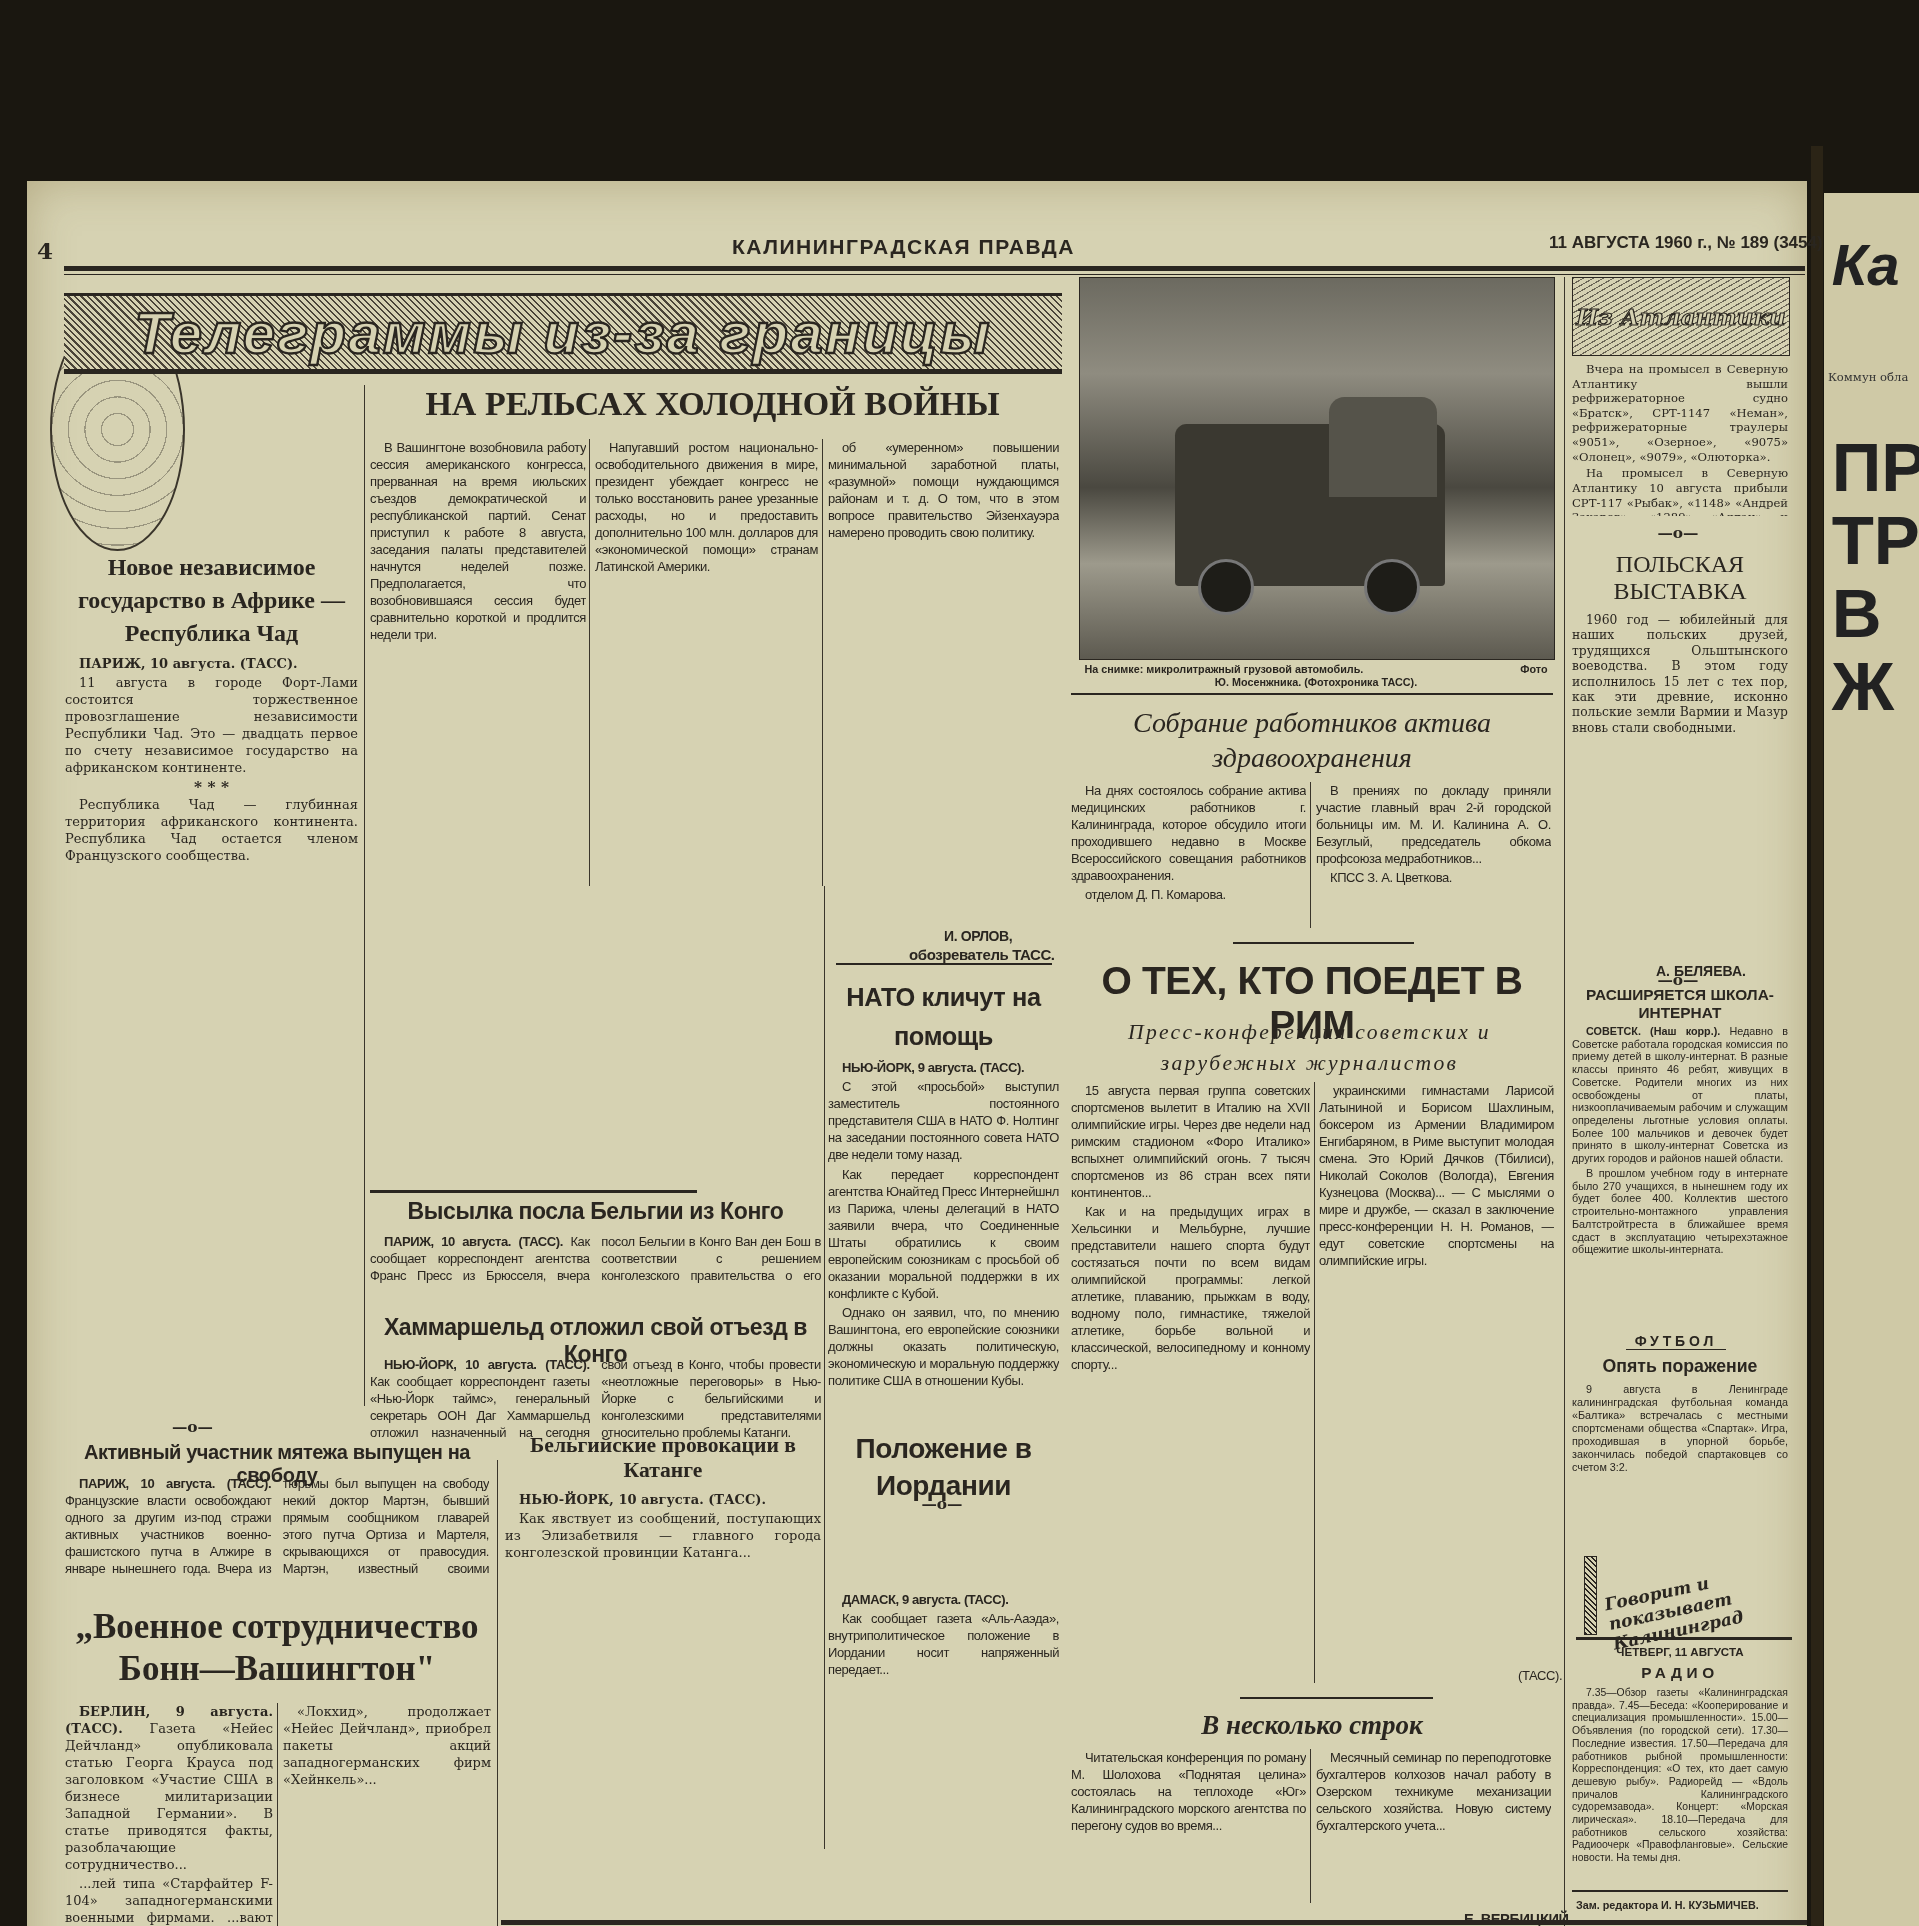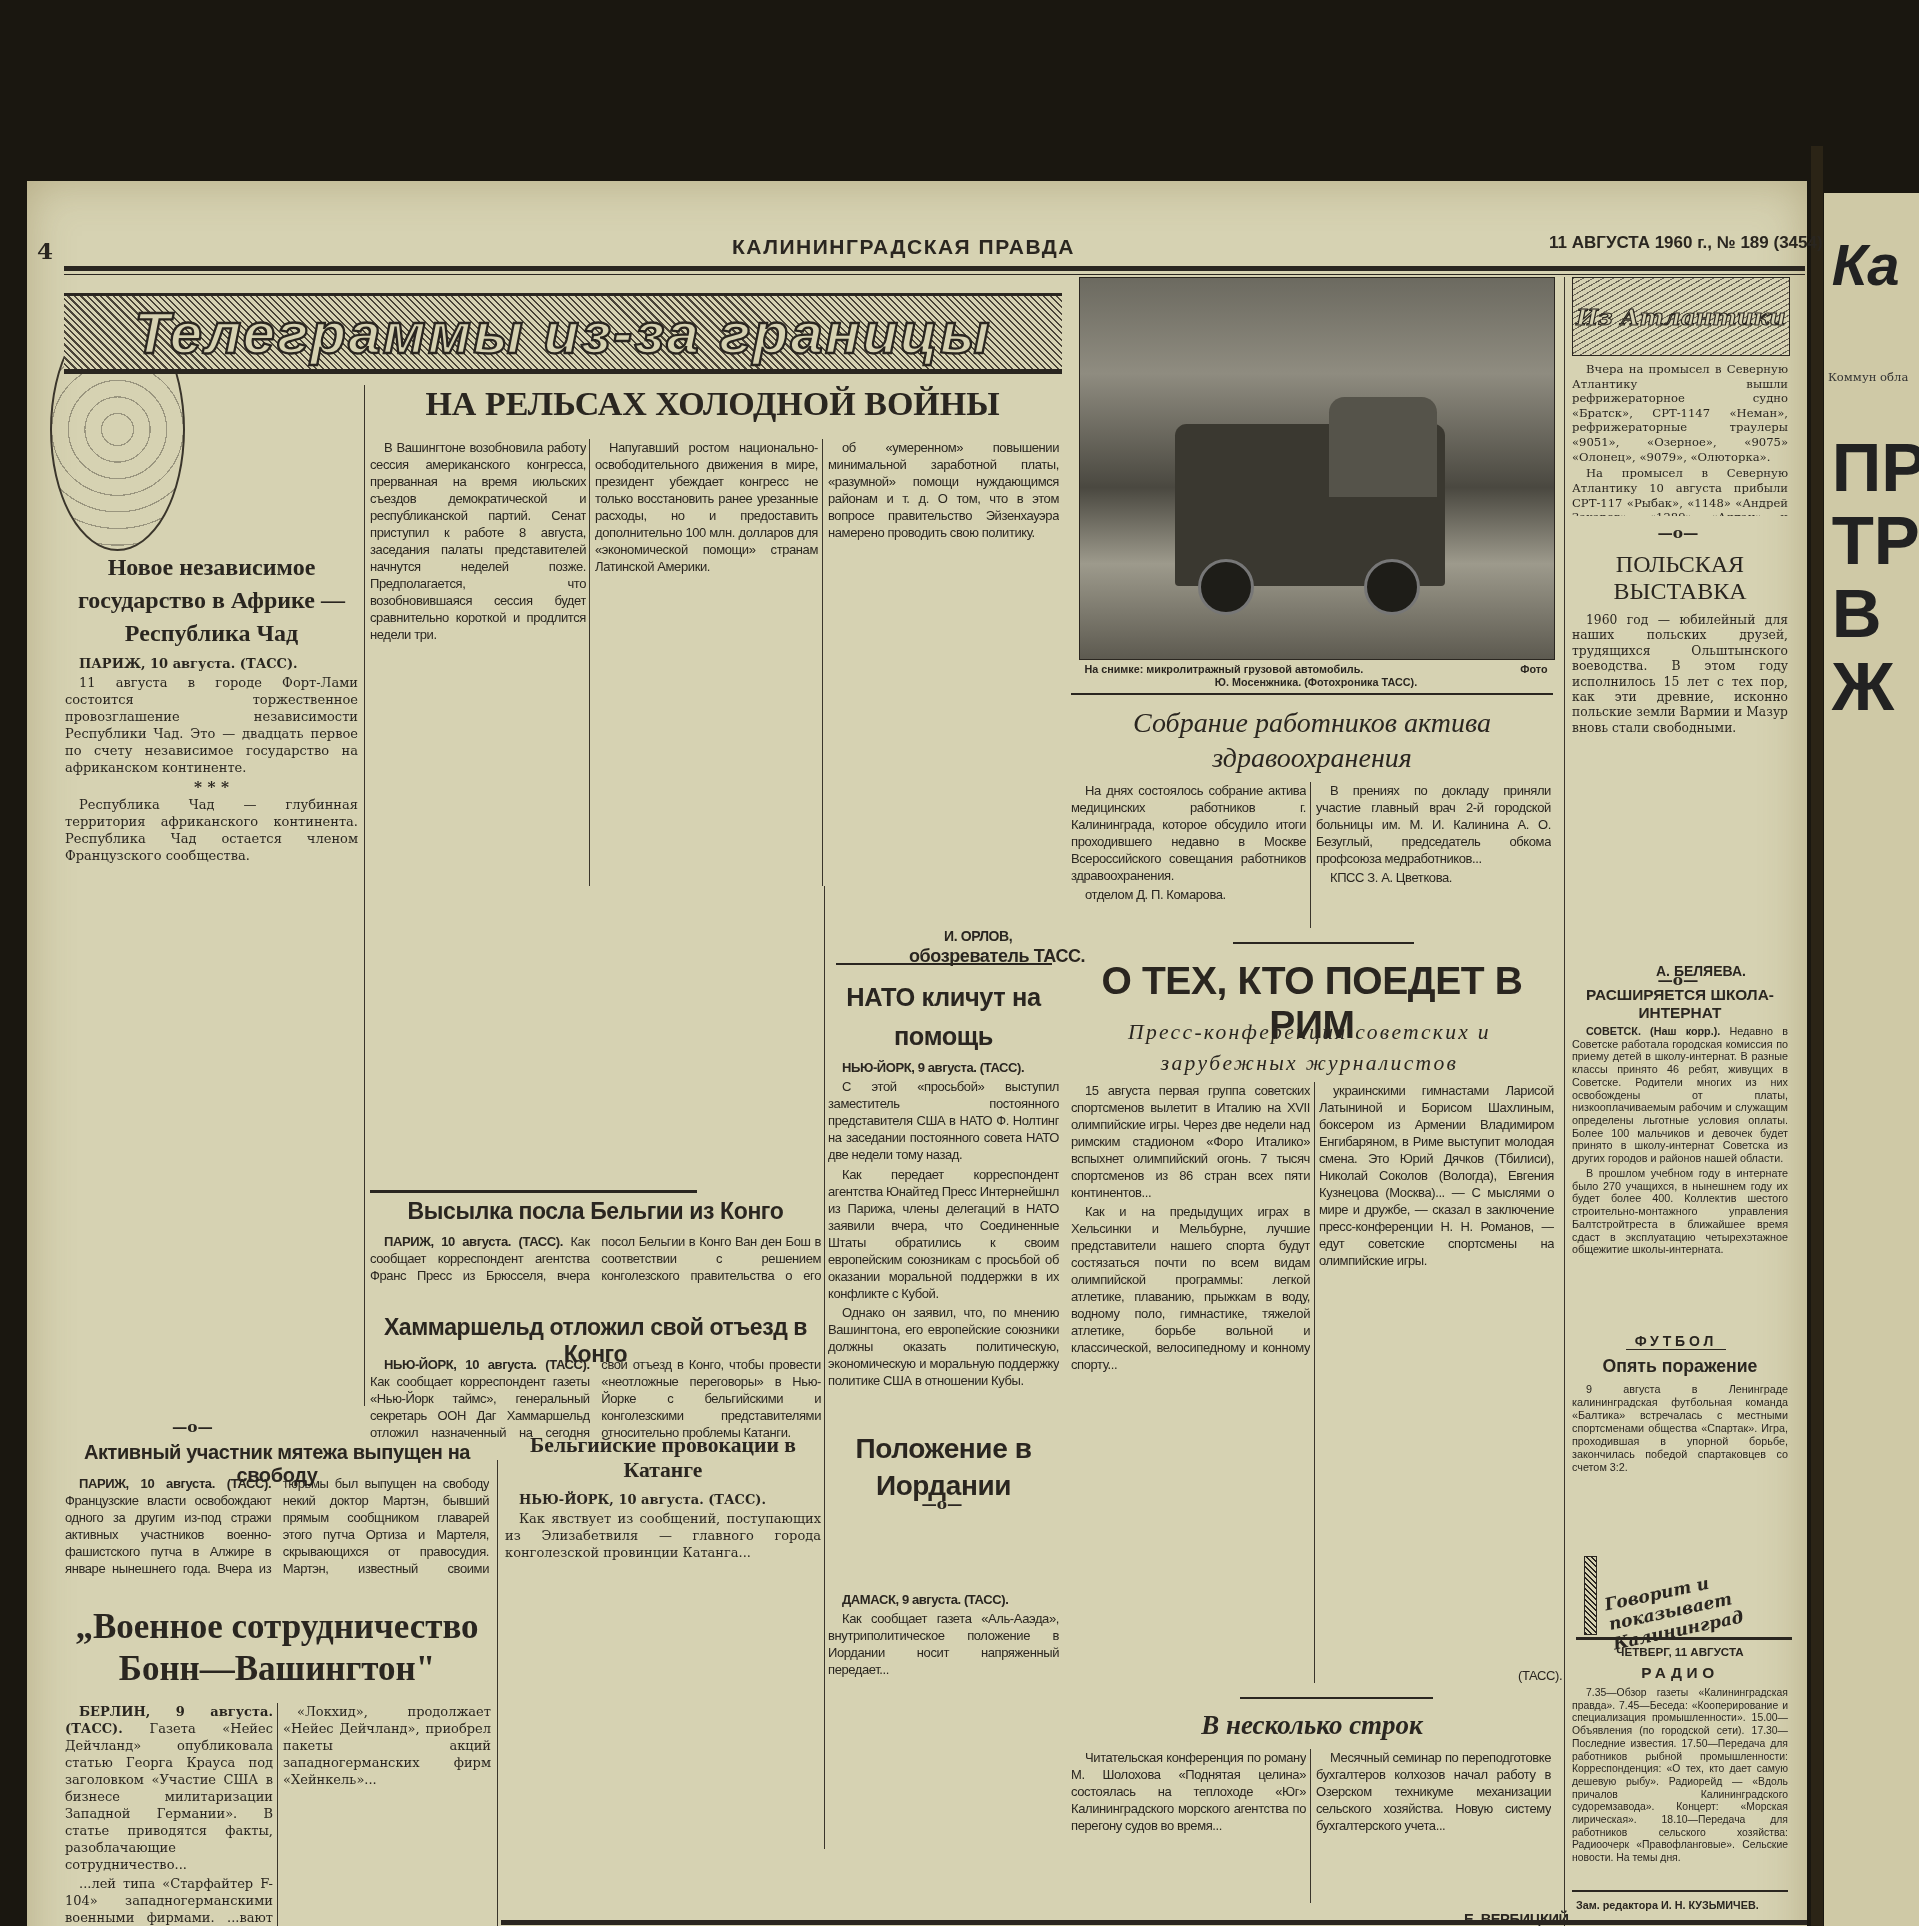--- a/index.html
+++ b/index.html
@@ -88,21 +88,21 @@
   </div>
 <div class="vrule" style="left:589px;top:439px;height:447px;"></div>
 <div class="col cond" style="left:595px;top:439px;width:223px;height:447px;">
     <p>Напугавший ростом национально-освободительного движения в мире, президент убеждает конгресс не только восстановить ранее урезанные расходы, но и предоставить дополнительно 100 млн. долларов для «экономической помощи» странам Латинской Америки.</p>
   </div>
 <div class="vrule" style="left:822px;top:439px;height:447px;"></div>
 <div class="col cond" style="left:828px;top:439px;width:231px;height:424px;">
     <p>об «умеренном» повышении минимальной заработной платы, «разумной» помощи нуждающимся районам и т. д. О том, что в этом вопросе правительство Эйзенхауэра намерено проводить свою политику.</p>
   </div>
 <div class="ab cond" style="left:944px;top:928px;font-size:14px;font-weight:bold;">И. ОРЛОВ,</div>
-<div class="ab cond" style="left:909px;top:946px;font-size:18px;font-weight:bold;">обозреватель ТАСС.</div>
+<div class="ab cond" style="left:909px;top:946px;font-size:15px;font-weight:bold;">обозреватель ТАСС.</div>
 
 <div class="ab h-main" style="left:65px;top:551px;width:293px;font-size:24px;line-height:33px;">Новое независимое государство в Африке — Республика Чад</div>
 <div class="col" style="left:65px;top:655px;width:293px;height:520px;">
   <p style="font-weight:bold">ПАРИЖ, 10 августа. (ТАСС).</p>
   <p>11 августа в городе Форт-Лами состоится торжественное провозглашение независимости Республики Чад. Это — двадцать первое по счету независимое государство на африканском континенте.</p>
   <div class="sep">* * *</div>
   <p>Республика Чад — глубинная территория африканского континента. Республика Чад остается членом Французского сообщества.</p>
 </div>
 <div class="vrule" style="left:364px;top:385px;height:1021px;"></div>
 

